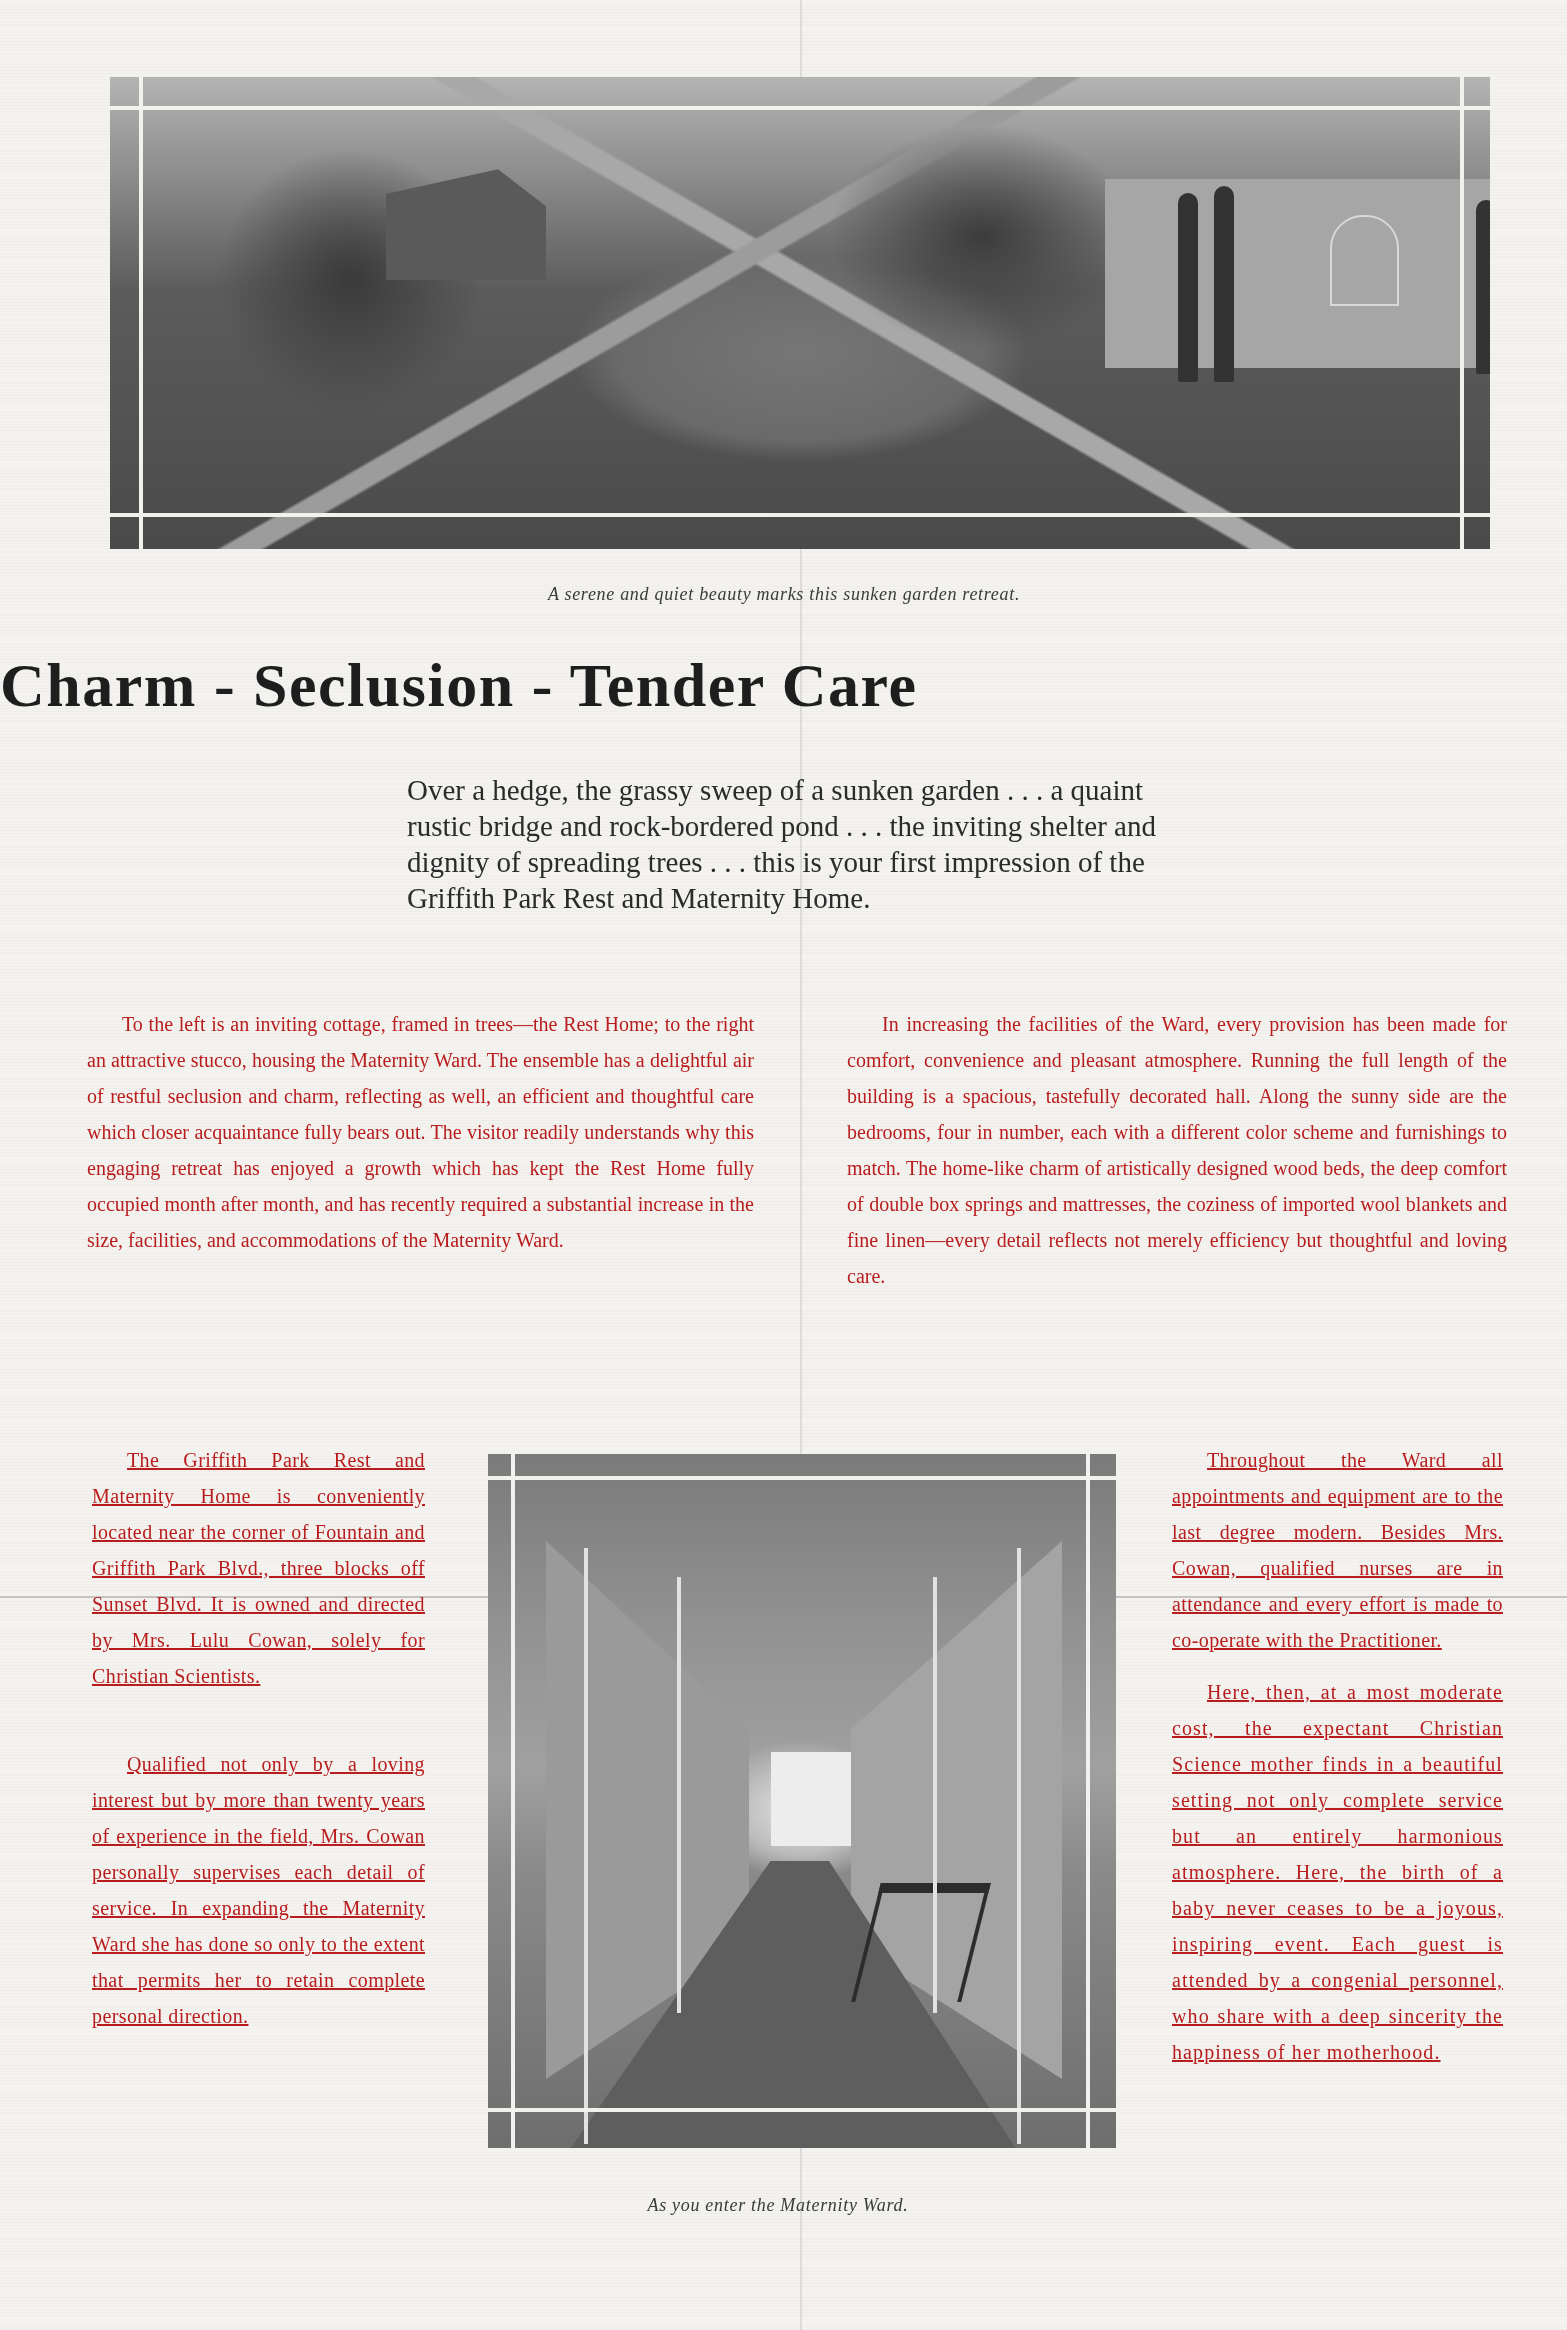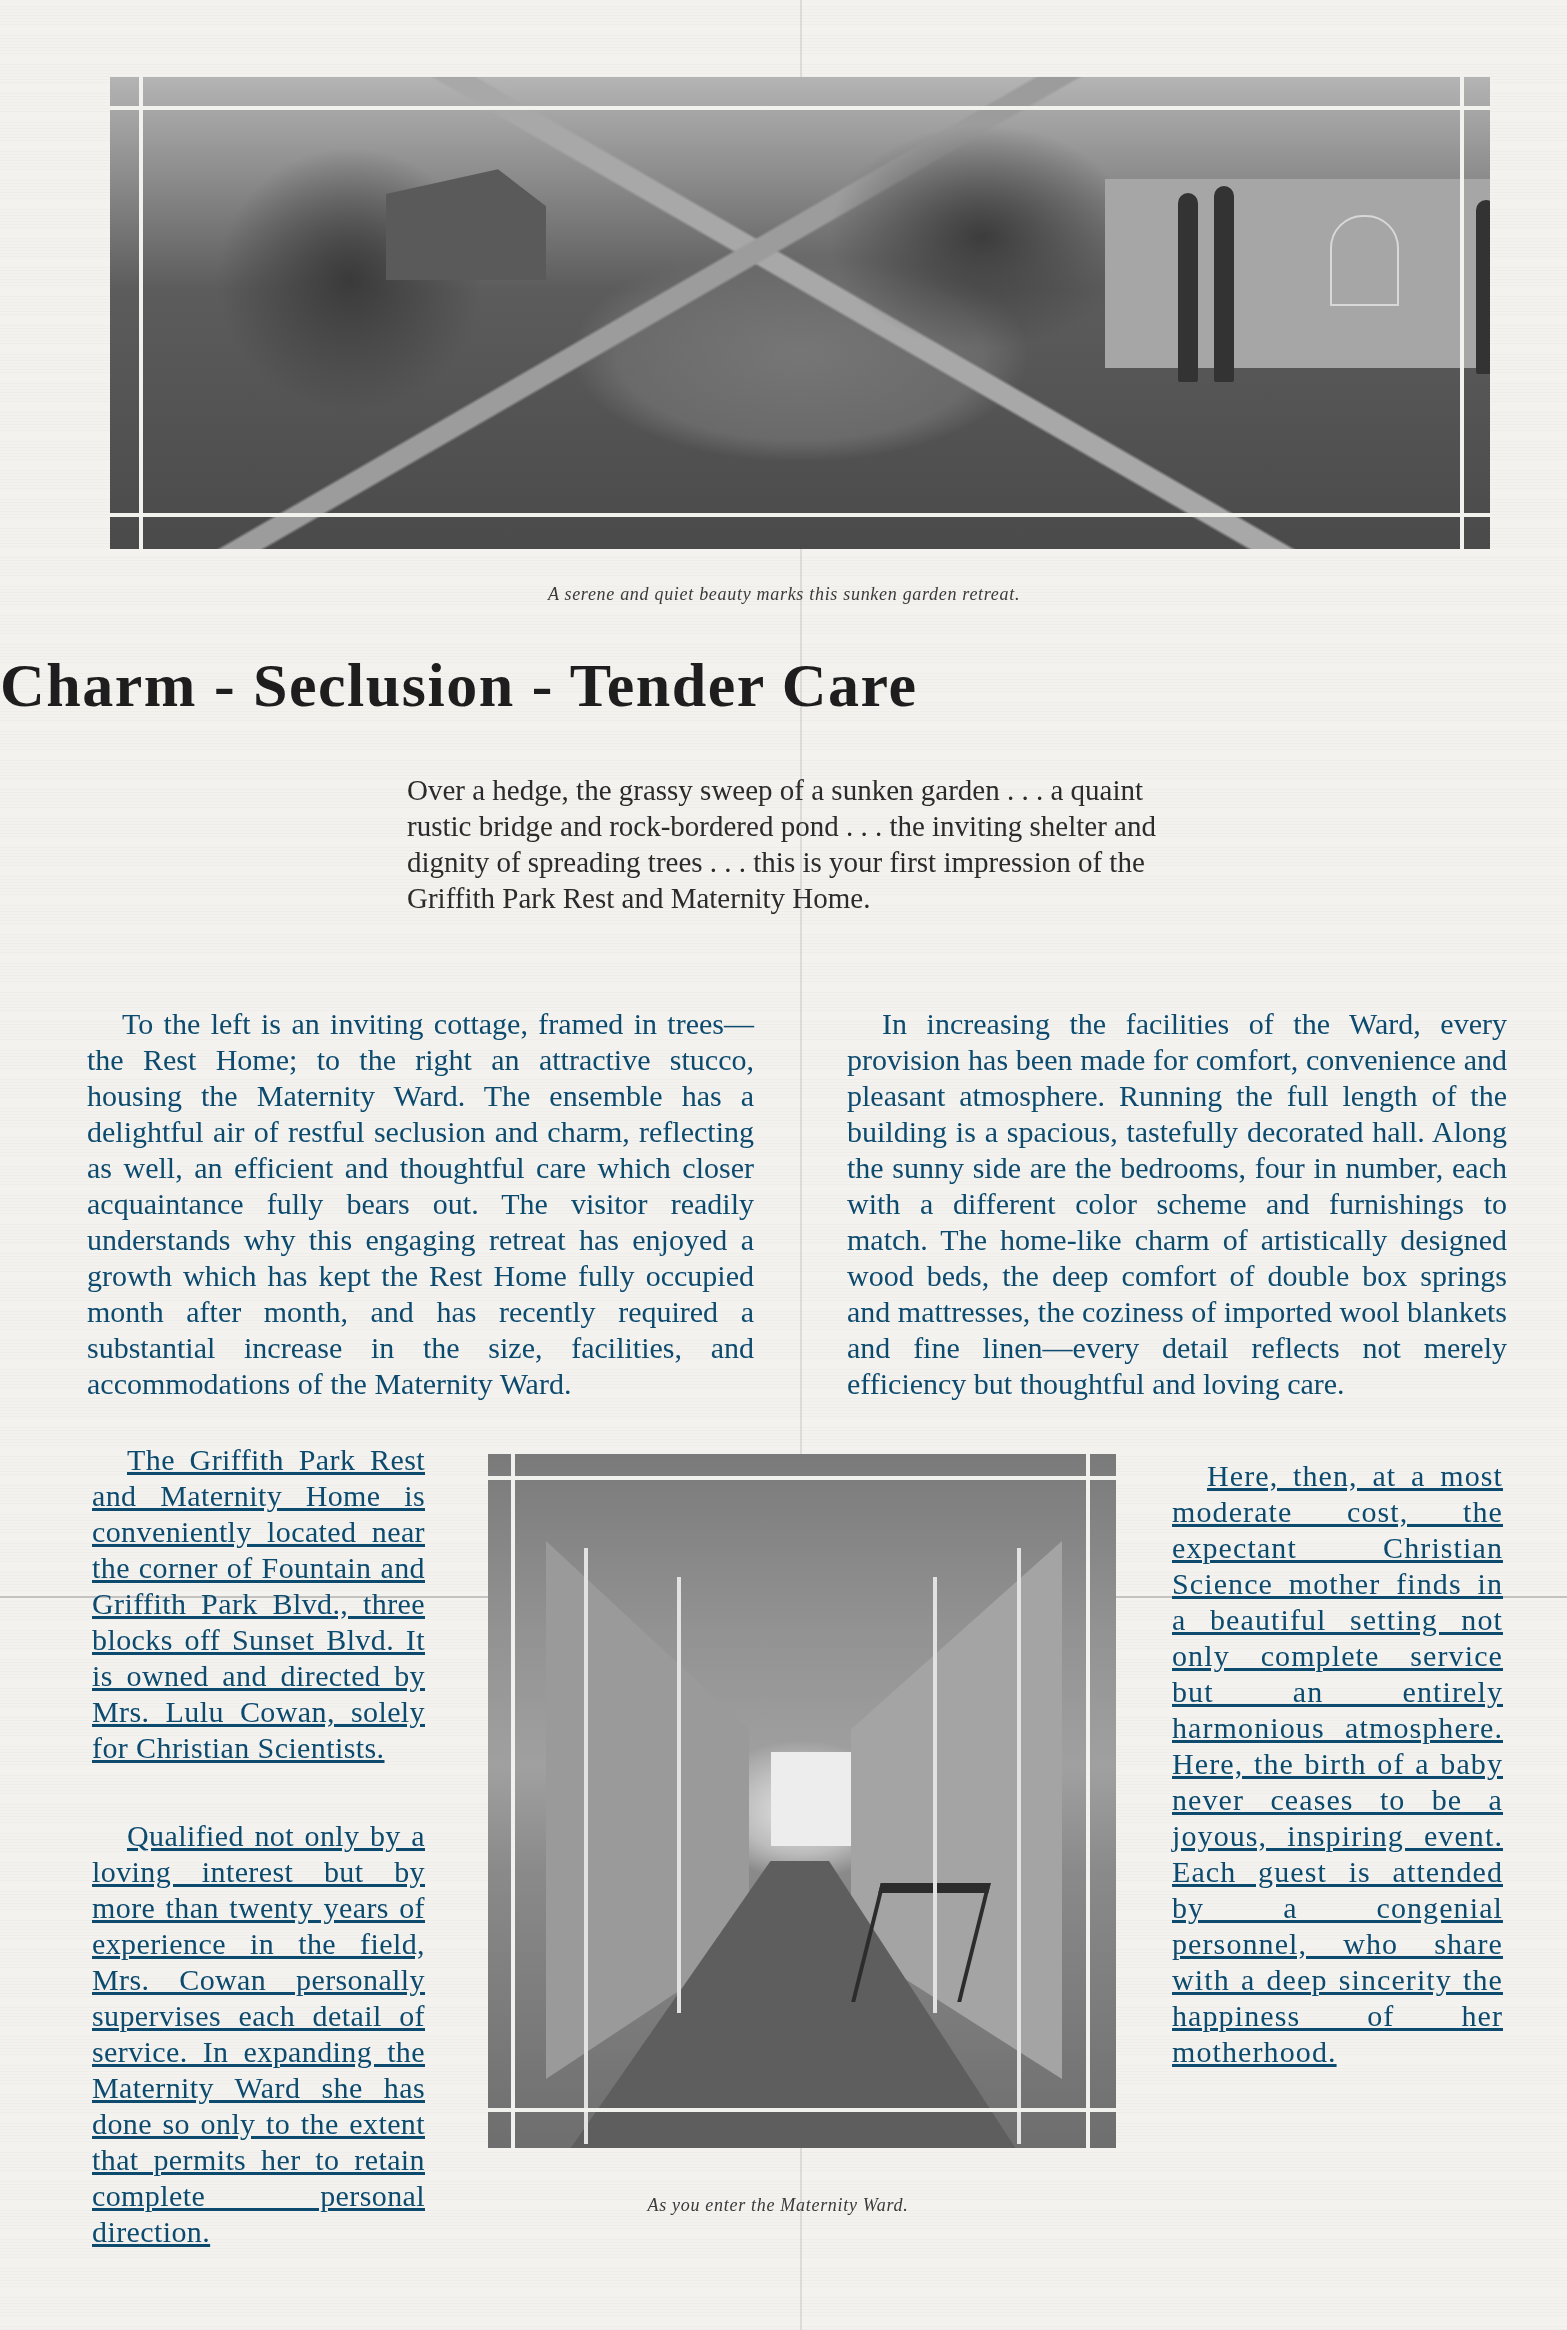--- a/index.html
+++ b/index.html
@@ -39,21 +39,21 @@
   .ward .hall-floor { position: absolute; left: 80px; top: 407px; width: 450px; height: 291px; background: #5e5e5e; clip-path: polygon(45% 0, 58% 0, 100% 100%, 0 100%); }
   .ward .wall-left { position: absolute; left: 58px; top: 87px; width: 203px; height: 538px; background: #9a9a9a; clip-path: polygon(0 0, 100% 35%, 100% 75%, 0 100%); }
   .ward .wall-right { position: absolute; left: 363px; top: 87px; width: 211px; height: 538px; background: #a4a4a4; clip-path: polygon(0 35%, 100% 0, 100% 100%, 0 75%); }
   .ward .end-window { position: absolute; left: 283px; top: 298px; width: 80px; height: 94px; background: #ededed; }
   .ward .table { position: absolute; left: 378px; top: 429px; width: 102px; height: 109px; border-top: 10.2px solid #2c2c2c; border-left: 4.4px solid #2c2c2c; border-right: 4.4px solid #2c2c2c; transform: skewX(-14deg); }
   .ward .door { position: absolute; width: 4.4px; background: #e2e2e2; }
 
   .caption { position: absolute; font-style: italic; font-size: 18px; color: #3a3a3a; text-align: center; letter-spacing: 0.7px; }
   .title { position: absolute; left: 0; width: 1568px; top: 650px; text-align: left; font-size: 62px; font-weight: bold; color: #1e1e1e; letter-spacing: 1.5px; }
   .intro { position: absolute; left: 407px; width: 755px; top: 772px; font-size: 29px; line-height: 36px; color: #2b2b2b; }
-  .body-col { position: absolute; font-size: 30px; line-height: 36px; text-align: justify; color: #0c4a6e; }
+  .body-col { position: absolute; font-size: 20px; line-height: 36px; text-align: justify; color: #b91c1c; }
   .body-col p { margin: 0; text-indent: 35px; }
   .body-col.spaced { letter-spacing: 0.4px; text-decoration: underline; }
   .stray-mark { position: absolute; right: 87px; top: 102px; width: 2.9px; height: 8.7px; background: #333; }
 </style>
 </head>
 <body>
 
 <div class="fold-v"></div>
 <div class="fold-h"></div>
 <div class="stray-mark"></div>
@@ -100,15 +100,16 @@
   <div class="door" style="left:529px;top:94px;height:596px;"></div>
   <div class="door" style="left:445px;top:123px;height:436px;"></div>
   <div class="rule-h" style="left:0;top:22px;width:628px;height:3.6px;"></div>
   <div class="rule-h" style="left:0;top:654px;width:628px;height:3.6px;"></div>
   <div class="rule-v" style="left:23px;top:0;width:3.6px;height:694px;"></div>
   <div class="rule-v" style="left:598px;top:0;width:3.6px;height:694px;"></div>
 </div>
 <div class="caption" style="left:464px;width:628px;top:2195px;">As you enter the Maternity Ward.</div>
 
 <div class="body-col spaced" style="left:1172px;top:1442px;width:331px;">
+  <p>Throughout the Ward all appointments and equipment are to the last degree modern. Besides Mrs. Cowan, qualified nurses are in attendance and every effort is made to co-operate with the Practitioner.</p>
   <p style="margin-top:16px;letter-spacing:1.1px;">Here, then, at a most moderate cost, the expectant Christian Science mother finds in a beautiful setting not only complete service but an entirely harmonious atmosphere. Here, the birth of a baby never ceases to be a joyous, inspiring event. Each guest is attended by a congenial personnel, who share with a deep sincerity the happiness of her motherhood.</p>
 </div>
 
 
 </body></html>

